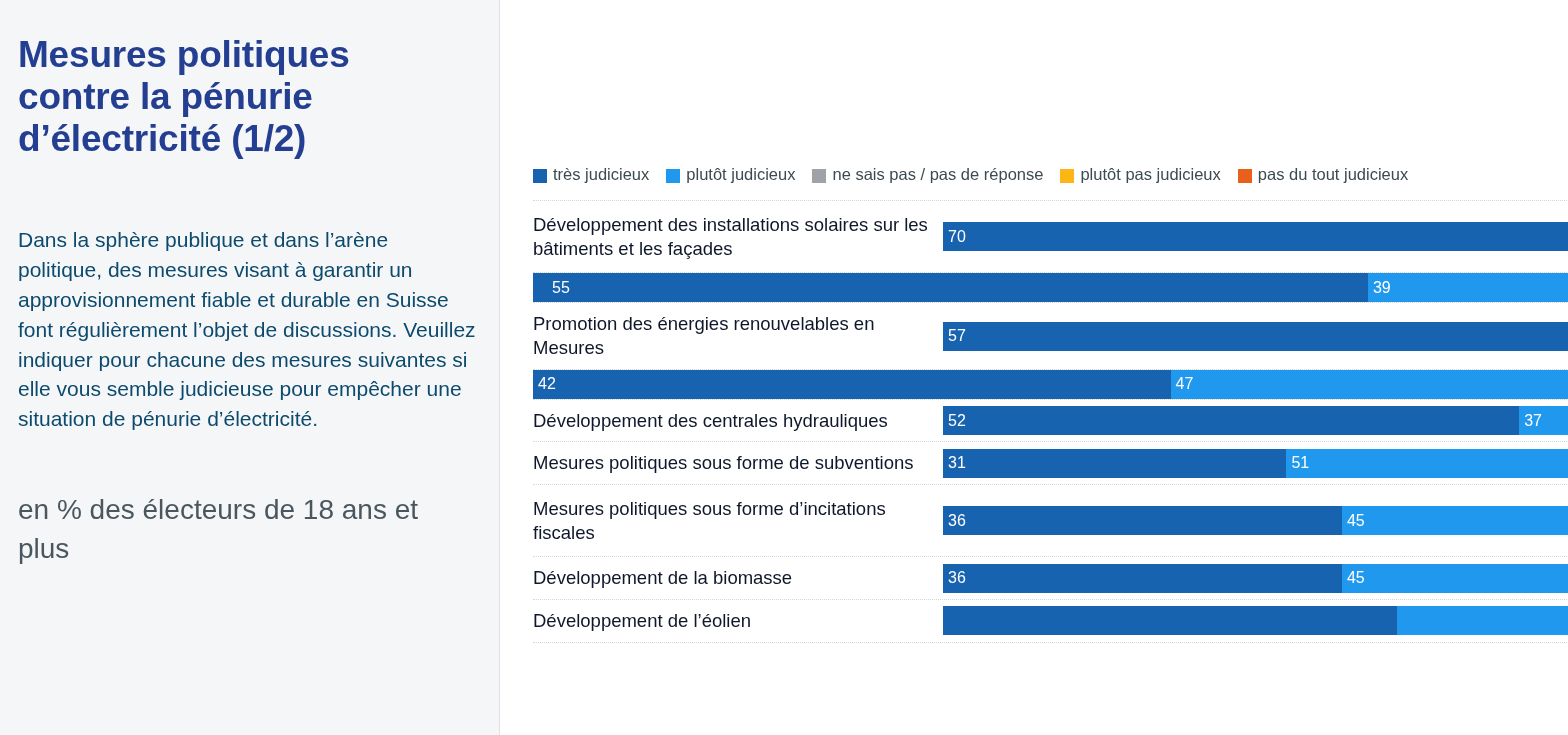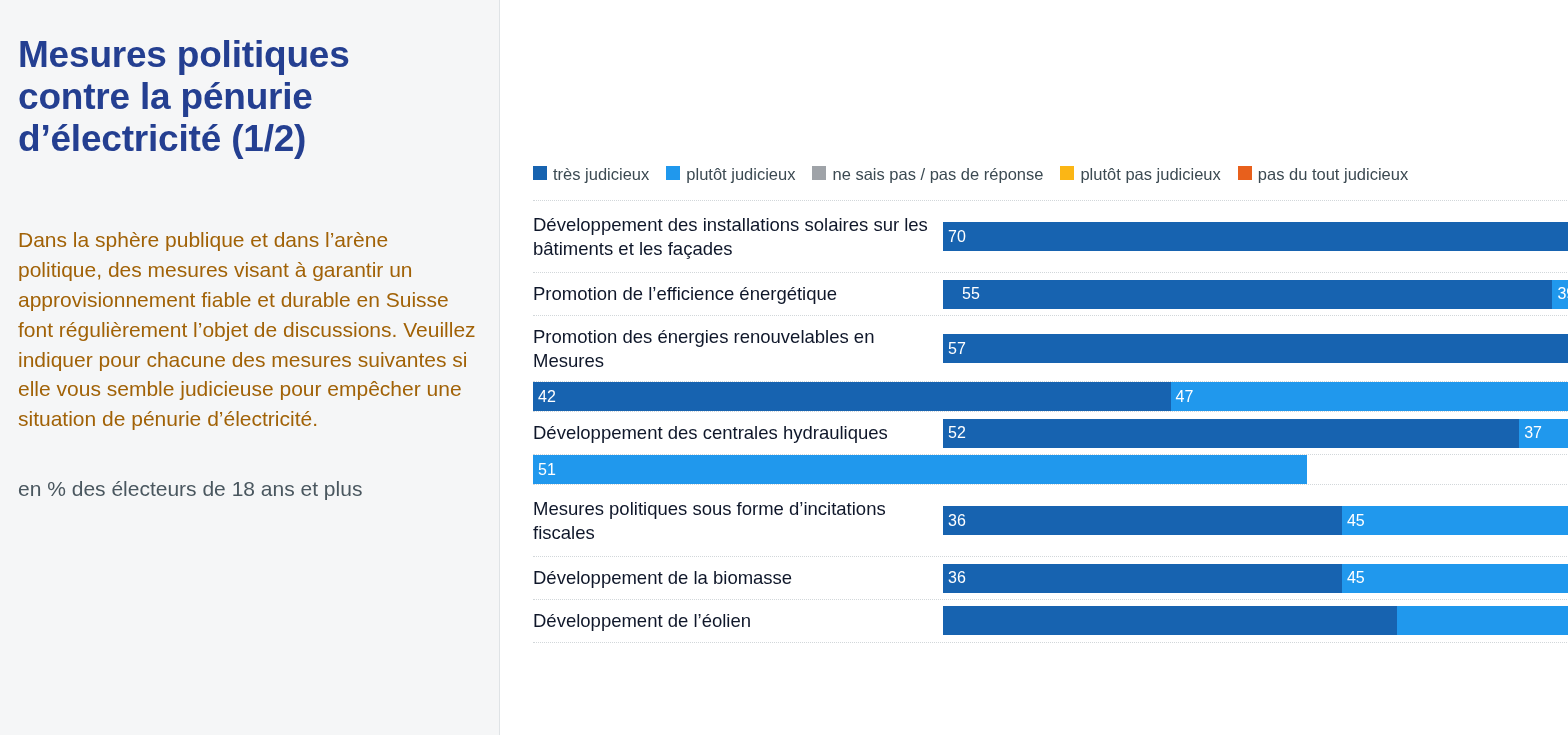--- a/index.html
+++ b/index.html
@@ -45,28 +45,28 @@
     letter-spacing: -0.2px;
     margin-top: 6px;
     margin-bottom: 0;
     max-width: 440px;
   }
 
   .description {
     margin-top: 66px;
     font-size: 21px;
     line-height: 1.42;
-    color: #a16207;
+    color: #0c4a6e;
     max-width: 470px;
     font-weight: normal;
   }
 
   .basis-note {
-    margin-top: 40px;
-    font-size: 21px;
+    margin-top: 56px;
+    font-size: 28px;
     line-height: 1.4;
     color: #4a575f;
   }
 
   
   .chart-panel {
     flex: 1 1 auto;
     position: relative;
     height: 735px;
     background: #ffffff;
@@ -78,21 +78,21 @@
     top: 166px;
     left: 33px;
     display: flex;
     align-items: center;
     gap: 0px;
     white-space: nowrap;
   }
 
   .legend-item {
     display: flex;
-    align-items: flex-start;
+    align-items: flex-end;
     margin-right: 17px;
   }
 
   .legend-swatch {
     width: 14px;
     height: 14px;
     margin-right: 6px;
     flex: 0 0 14px;
     display: inline-block;
   }
@@ -208,21 +208,20 @@
           <div class="row-label">Développement des installations solaires sur les bâtiments et les façades</div>
           <div class="row-bar-wrap">
             <div class="bar">
               <div class="seg dark" style="width: 70%;">
                 <span class="seg-value">70</span>
               </div>
             </div>
           </div>
         </div>
         <div class="row">
-          <div class="row-label">Promotion de l’efficience énergétique</div>
           <div class="row-bar-wrap">
             <div class="bar">
               <div class="seg dark" style="width: 55%; padding-left: 19px;">
                 <span class="seg-value">55</span>
               </div>
               <div class="seg light" style="width: 39%;">
                 <span class="seg-value">39</span>
               </div>
             </div>
           </div>
@@ -256,22 +255,26 @@
               <div class="seg dark" style="width: 52%;">
                 <span class="seg-value">52</span>
               </div>
               <div class="seg light" style="width: 37%;">
                 <span class="seg-value">37</span>
               </div>
             </div>
           </div>
         </div>
         <div class="row">
-          <div class="row-bar-wrap">
-            <div class="bar">
+          <div class="row-label">Mesures politiques sous forme de subventions</div>
+          <div class="row-bar-wrap">
+            <div class="bar">
+              <div class="seg dark" style="width: 31%;">
+                <span class="seg-value">31</span>
+              </div>
               <div class="seg light" style="width: 51%;">
                 <span class="seg-value">51</span>
               </div>
             </div>
           </div>
         </div>
         <div class="row tall">
           <div class="row-label">Mesures politiques sous forme d’incitations fiscales</div>
           <div class="row-bar-wrap">
             <div class="bar">

